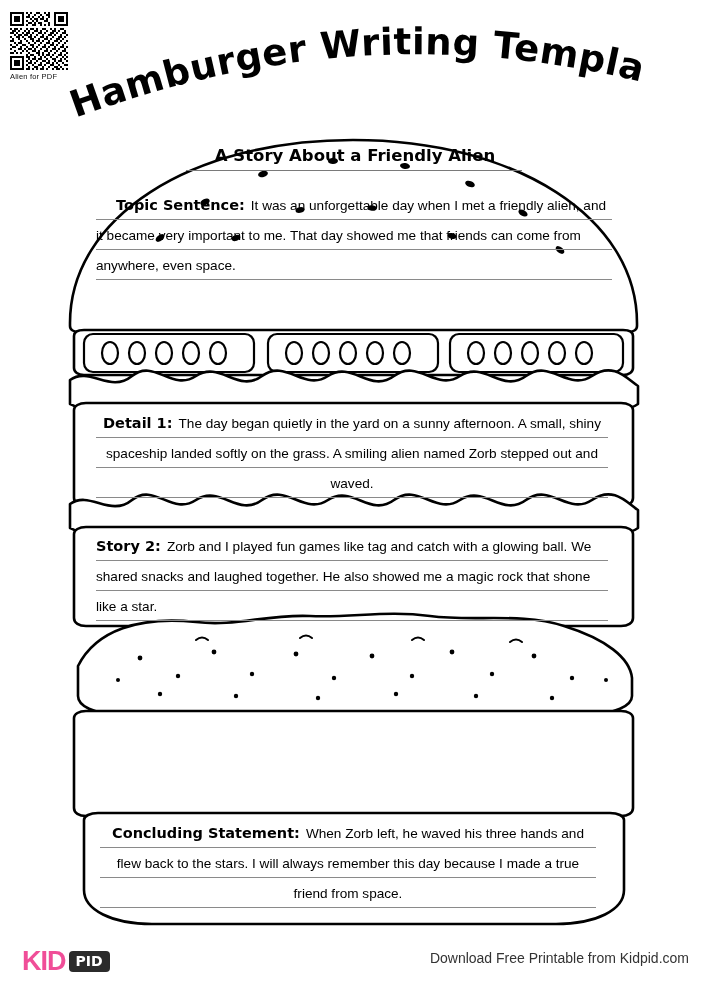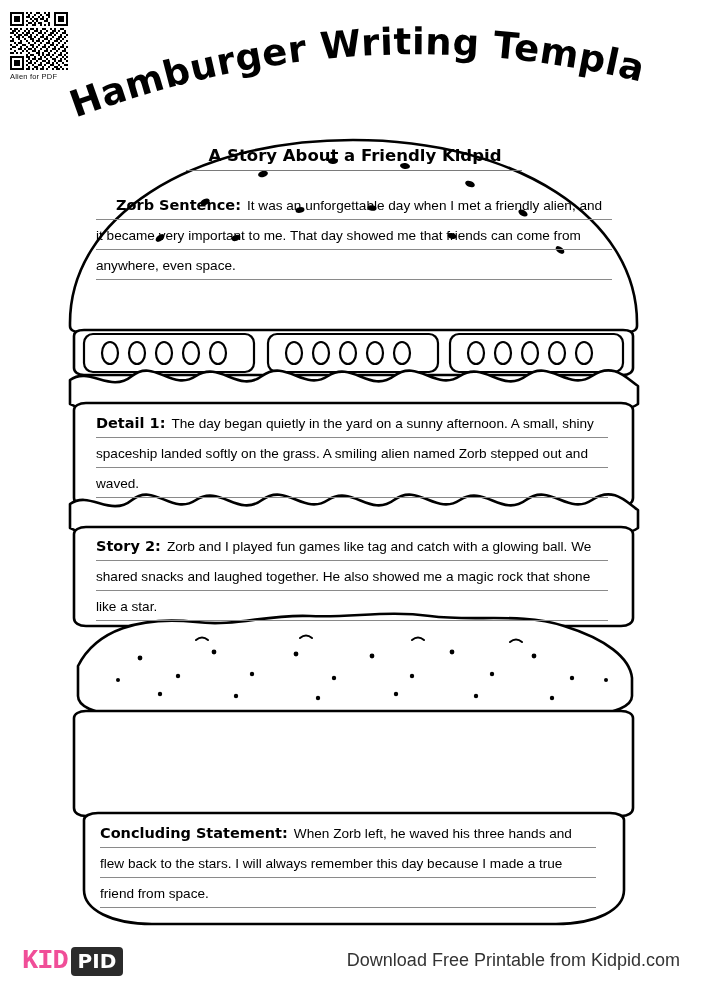--- a/index.html
+++ b/index.html
@@ -134,43 +134,43 @@
   }
   .logo {
     position: absolute;
     left: 22px;
     top: 6px;
     display: flex;
     align-items: center;
     height: 34px;
   }
   .logo-kid {
-    font-family: Liberation Mono, monospace;
+    font-family: Liberation Sans, sans-serif;
     font-weight: bold;
     font-size: 27px;
     color: #f04e98;
     letter-spacing: -1px;
   }
   .logo-pid {
     font-family: "DejaVu Sans", sans-serif;
     font-weight: bold;
-    font-size: 20px;
+    font-size: 14px;
     color: #ffffff;
     background: #2b2b2b;
     padding: 2px 7px 3px 7px;
     border-radius: 4px;
     margin-left: 3px;
     letter-spacing: 0px;
   }
   .footer-note {
     position: absolute;
-    right: 27px;
+    right: 18px;
     top: 12px;
     font-family: "Liberation Sans", sans-serif;
-    font-size: 18px;
+    font-size: 14px;
     color: #333;
   }
 </style>
 </head>
 <body>
 
 <div class="page">
 
   <div class="qr-block">
     <svg class="qr-code" viewBox="0 0 29 29" shape-rendering="crispEdges">
@@ -503,41 +503,41 @@
       </g>
 
       <path d="M74 600 C74 596 79 593 86 593 L621 593 C628 593 633 596 633 600 L633 690 C633 695 628 698 621 698 L86 698 C79 698 74 695 74 690 Z"></path>
 
       <path d="M84 702 C84 698 90 695 98 695 L610 695 C618 695 624 698 624 702 L624 772 C624 792 596 806 556 806 L152 806 C112 806 84 792 84 772 Z"></path>
     </g>
   </svg>
 
   <div class="overlay">
 
-    <div class="story-title">A Story About a Friendly Kidpid</div>
+    <div class="story-title">A Story About a Friendly Alien</div>
     <div class="story-title-rule"></div>
 
     <div class="sec" style="left:96px; top:72px; width:516px;">
       <div class="ruled" style="left:0; top:0; width:516px;">
         <div class="line"></div>
           <div class="line"></div>
           <div class="line"></div>
       </div>
       <div class="flow" style="position:relative; text-indent:20px;">
-        <span class="lbl">Zorb Sentence:</span><span class="val">It was an unforgettable day when I met a friendly alien, and it became very important to me. That day showed me that friends can come from anywhere, even space.</span>
+        <span class="lbl">Topic Sentence:</span><span class="val">It was an unforgettable day when I met a friendly alien, and it became very important to me. That day showed me that friends can come from anywhere, even space.</span>
       </div>
     </div>
 
     <div class="sec" style="left:96px; top:290px; width:512px;">
       <div class="ruled" style="left:0; top:0; width:512px;">
         <div class="line"></div>
           <div class="line"></div>
           <div class="line"></div>
       </div>
-      <div class="flow" style="position:relative;">
+      <div class="flow" style="position:relative;text-align:center;">
         <span class="lbl">Detail 1:</span><span class="val">The day began quietly in the yard on a sunny afternoon. A small, shiny spaceship landed softly on the grass. A smiling alien named Zorb stepped out and waved.</span>
       </div>
     </div>
 
     <div class="sec" style="left:96px; top:413px; width:512px;">
       <div class="ruled" style="left:0; top:0; width:512px;">
         <div class="line"></div>
           <div class="line"></div>
           <div class="line"></div>
       </div>
@@ -546,21 +546,21 @@
       </div>
     </div>
 
 
     <div class="sec" style="left:100px; top:700px; width:496px;">
       <div class="ruled" style="left:0; top:0; width:496px;">
         <div class="line"></div>
           <div class="line"></div>
           <div class="line"></div>
       </div>
-      <div class="flow" style="position:relative; ">
+      <div class="flow" style="position:relative; text-align:center;">
         <span class="lbl">Concluding Statement:</span><span class="val">When Zorb left, he waved his three hands and flew back to the stars. I will always remember this day because I made a true friend from space.</span>
       </div>
     </div>
 
   </div>
 
   <div class="footer">
     <div class="logo">
       <span class="logo-kid">KID</span>
       <span class="logo-pid">PID</span>

